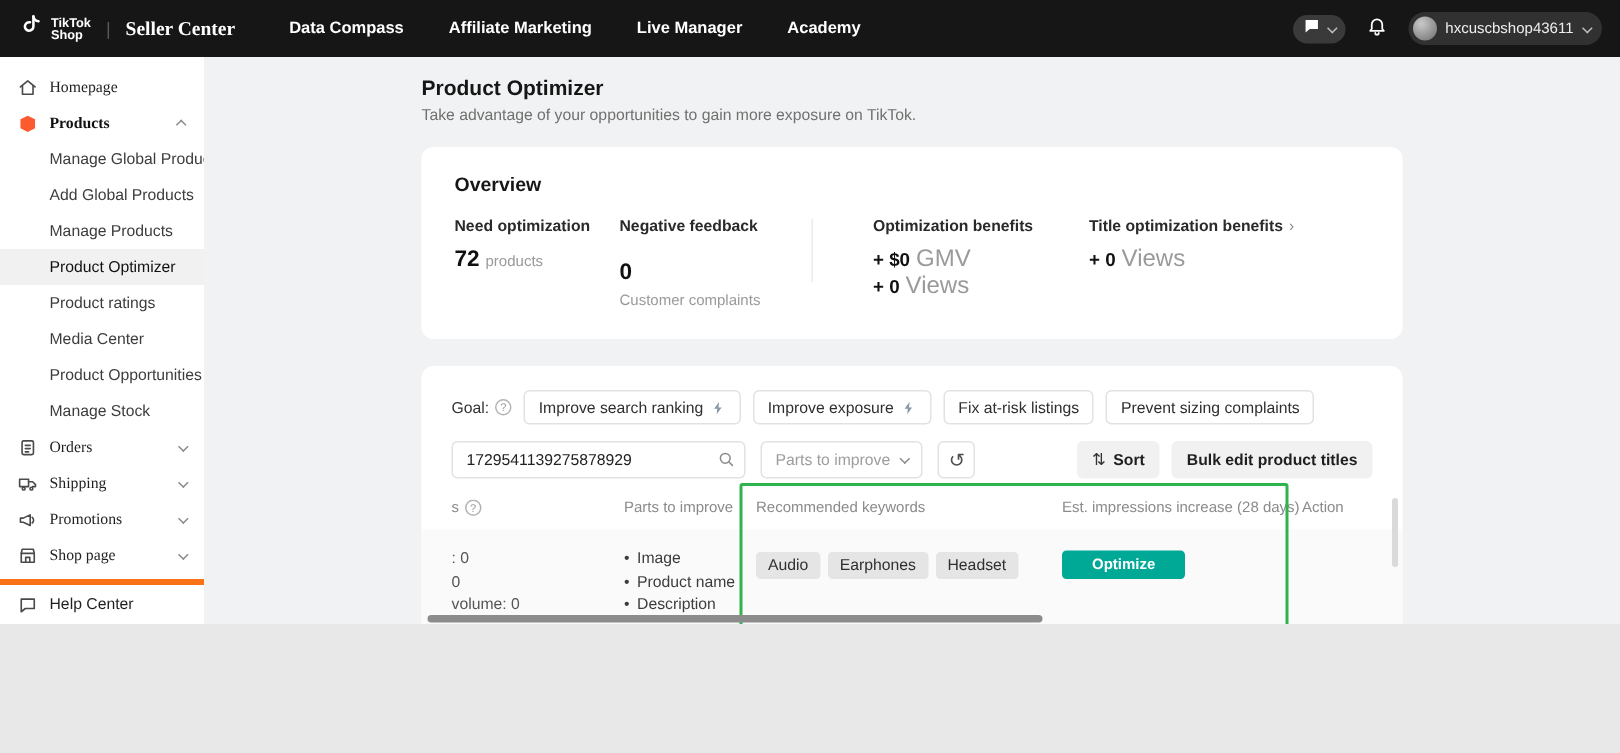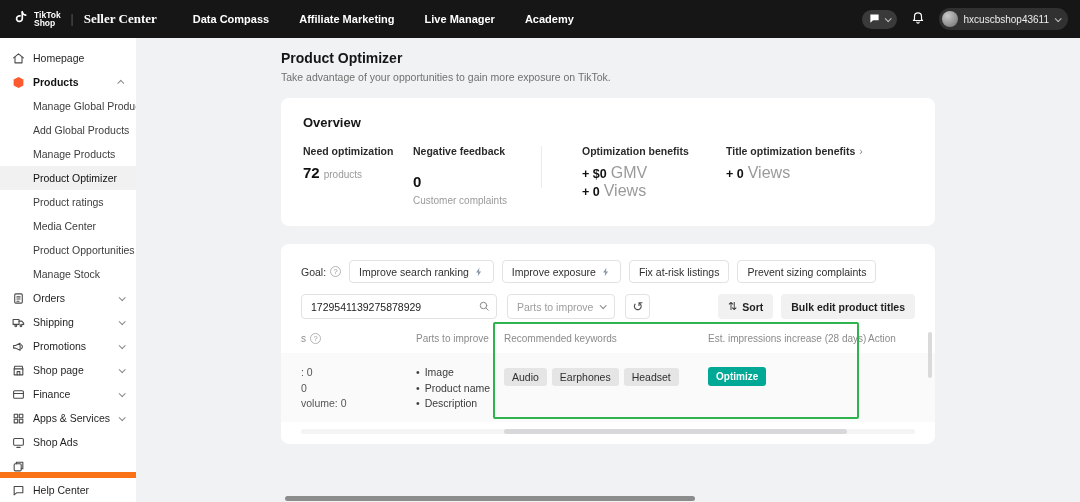--- a/index.html
+++ b/index.html
@@ -1,18 +1,18 @@
 <!DOCTYPE html>
 <html style="--topbar_bg: #161616; --accent_orange: #fd5b2f; --optimize_teal: #00a996; --highlight_green: #2eb34f;"><head>
 <meta charset="utf-8">
 <style>
   * { box-sizing: border-box; }
   html,body { margin:0; padding:0; background:#e8e8e8; }
   body { font-family:"Liberation Sans", sans-serif; }
-  .screen { position:relative; width:1080px; height:502px; overflow:hidden; background:#f1f2f3; }
+  .screen { position:relative; width:1080px; height:416px; overflow:hidden; background:#f1f2f3; }
 
   
   .topbar { position:absolute; top:0; left:0; right:0; height:38px; background:var(--topbar_bg,#161616);
             display:flex; align-items:center; padding:0 12px; color:#fff; z-index:10; }
   .brand { display:flex; align-items:center; gap:5px; cursor:pointer; }
   .brand-text { display:flex; flex-direction:column; line-height:8.5px; font-size:8.5px; font-weight:700; }
   .tb-sep { color:#5a5a5a; margin:0 10px; font-size:12px; }
   .tb-title { font-size:13px; font-weight:700; margin-right:36px;font-family:Liberation Serif, serif; }
   .tb-nav { display:flex; gap:30px; }
   .tb-nav a { color:#fff; font-size:11px; font-weight:600; text-decoration:none; cursor:pointer; }
@@ -21,29 +21,29 @@
   .tb-account { background:#313131; border-radius:12px; height:22px; padding:0 8px 0 3px; display:flex; align-items:center; gap:6px; cursor:pointer; }
   .avatar { width:16px; height:16px; border-radius:50%; background:radial-gradient(circle at 35% 30%, #c9c9c9, #6d6d6d); flex:none; }
   .tb-account .acct-name { font-size:10px; color:#eee; }
   .chev { width:5px; height:5px; border-right:1.3px solid #bfbfbf; border-bottom:1.3px solid #bfbfbf; display:inline-block; }
   .chev.down { transform:rotate(45deg) translateY(-1px); }
   .chev.up { transform:rotate(-135deg) translateY(-1px); }
   .chev.dark { border-color:#8a8a8a; }
 
   
   .sidebar { position:absolute; top:38px; left:0; width:136px; bottom:0; background:#fff; padding-top:8px; overflow:hidden; z-index:5; }
-  .sb-item { height:24px; display:flex; align-items:center; gap:8px; padding:0 12px; font-size:10.5px; color:#1f1f1f; cursor:pointer; white-space:nowrap; }
+  .sb-item { height:24px; display:flex; align-items:center; gap:8px; padding:0 12px; font-size:10.5px; color:#1f1f1f; cursor:pointer; white-space:nowrap;font-family:Liberation Serif, serif; }
   .sb-item .icn { width:13px; height:13px; color:#4a4a4a; flex:none; }
   .sb-item .icn svg { width:13px; height:13px; display:block; }
   .sb-item .lbl { flex:1; overflow:hidden; text-overflow:ellipsis; }
   .sb-item.parent .lbl { font-weight:600; color:#111; }
   .icn.orange { color:var(--accent_orange,#fd5b2f); }
   .sb-sub { height:24px; display:flex; align-items:center; padding:0 10px 0 33px; font-size:10.5px; color:#3d3d3d; cursor:pointer; white-space:nowrap; overflow:hidden; }
   .sb-sub.active { background:#f1f1f2; color:#111; font-weight:500; }
-  .sb-bottom { position:absolute; left:0; right:0; bottom:0; height:30px; background:#fff; border-top:6px solid #f97316;
+  .sb-bottom { position:absolute; left:0; right:0; bottom:0; height:30px; background:#fff; border-top:4px solid #f97316;
                display:flex; align-items:center; gap:8px; padding:0 12px; font-size:10.5px; color:#1f1f1f; cursor:pointer; }
   .sb-bottom .icn { width:13px; height:13px; color:#4a4a4a; }
   .sb-bottom .icn svg { width:13px; height:13px; display:block; }
 
   
   .main { position:absolute; top:38px; left:136px; right:0; bottom:0; background:#f1f2f3; overflow:hidden; }
   .content { width:654px; margin:0 auto; padding-top:12px; }
   .page-title { font-size:14px; font-weight:700; color:#161616; margin:0 0 5px; }
   .page-sub { font-size:10.5px; color:#707070; margin:0 0 15px; }
   .card { background:#fff; border-radius:8px; }
@@ -98,21 +98,21 @@
   .col-action { width:60px; flex:none; }
   .hd { display:flex; align-items:center; gap:4px; white-space:nowrap; overflow:hidden; }
 
   .tbl-row { display:flex; padding:12px 0 10px 20px; background:#fafafa; min-height:67px; }
   .mline { font-size:10.5px; color:#555; line-height:15.5px; white-space:nowrap; }
   .bullet-line { display:flex; gap:5px; font-size:10.5px; color:#3c3c3c; line-height:15.5px; }
   .chips { display:flex; gap:5px; flex-wrap:wrap; padding-top:3px; }
   .chip { background:#e5e5e5; border-radius:3px; padding:3px 8px; font-size:10.5px; color:#2f2f2f; cursor:pointer; }
   .impr-txt { font-size:10.5px; color:#555; padding-top:6px; }
   .optimize-btn { background:var(--optimize_teal,#00a996); color:#fff; font-size:10px; font-weight:600; border:none;
-                  border-radius:3px; padding:4px 8px; cursor:pointer; margin-top:2px; }
+                  border-radius:3px; padding:4px 20px; cursor:pointer; margin-top:2px; }
 
   .hl-rect { position:absolute; left:212px; top:78px; width:366px; height:97px; border:2px solid var(--highlight_green,#2eb34f);
              border-radius:2px; pointer-events:none; z-index:3; }
 
   .tbl-hscroll { margin:7px 20px 0; height:5px; background:#f4f4f5; border-radius:3px; position:relative; }
   .tbl-hscroll .thumb { position:absolute; left:33%; width:56%; top:0; height:5px; background:#d8d8da; border-radius:3px; cursor:grab; }
   .tbl-vscroll { position:absolute; right:3px; top:88px; width:4px; height:46px; background:#dadadb; border-radius:2px; cursor:grab; }
 
   .page-hscroll { position:absolute; left:285px; bottom:1px; width:410px; height:5px; background:#8c8c8c; border-radius:3px; z-index:20; cursor:grab; }
 

